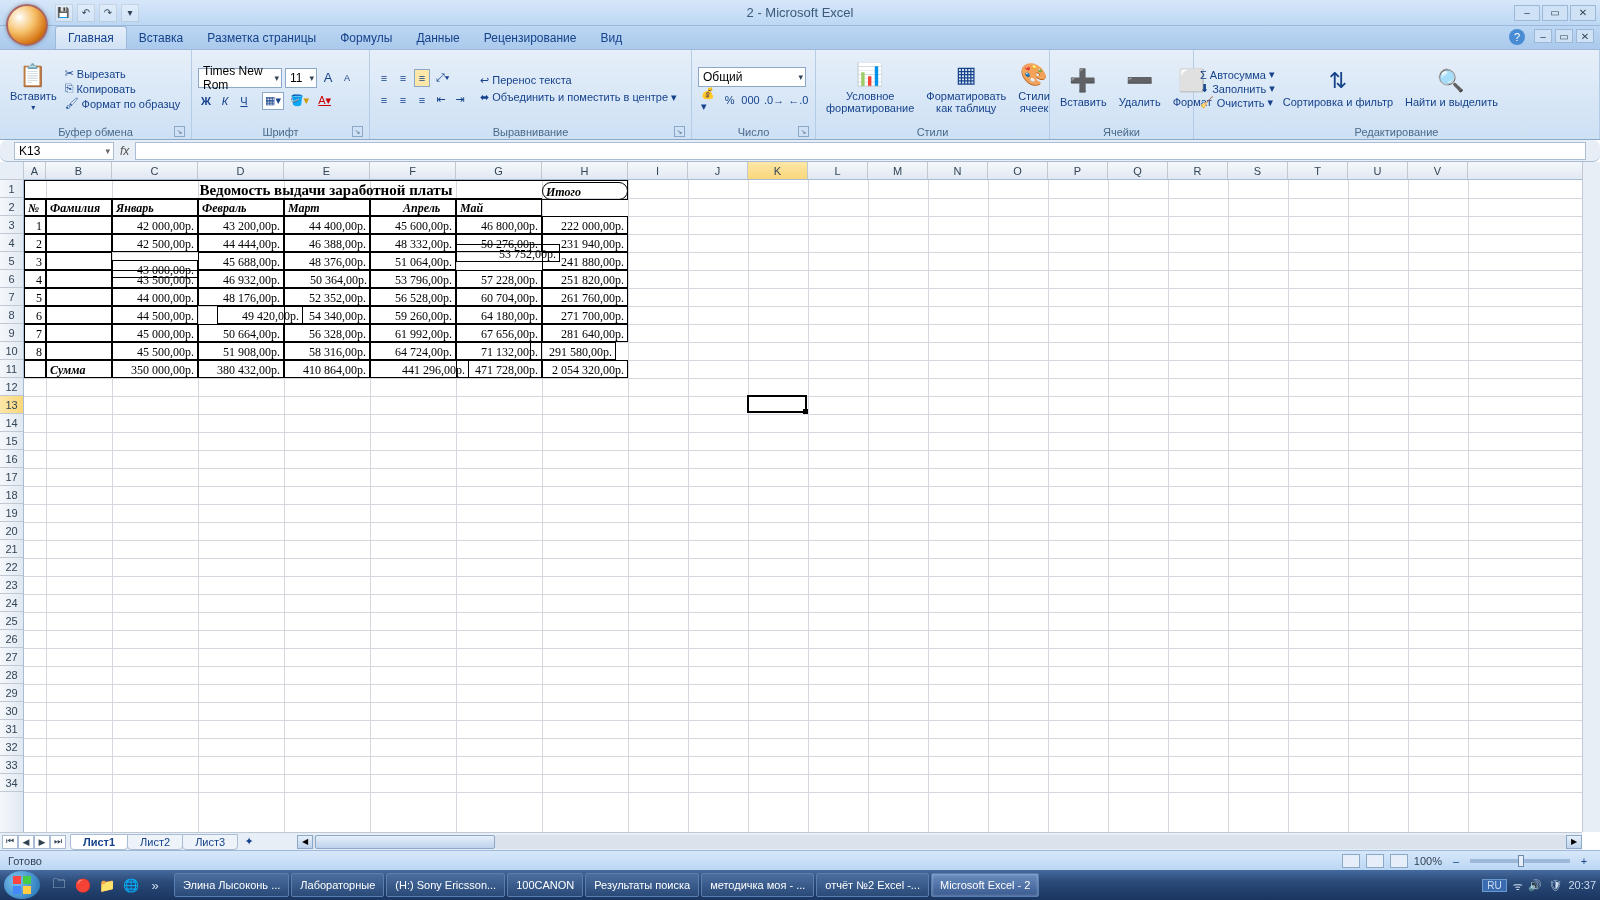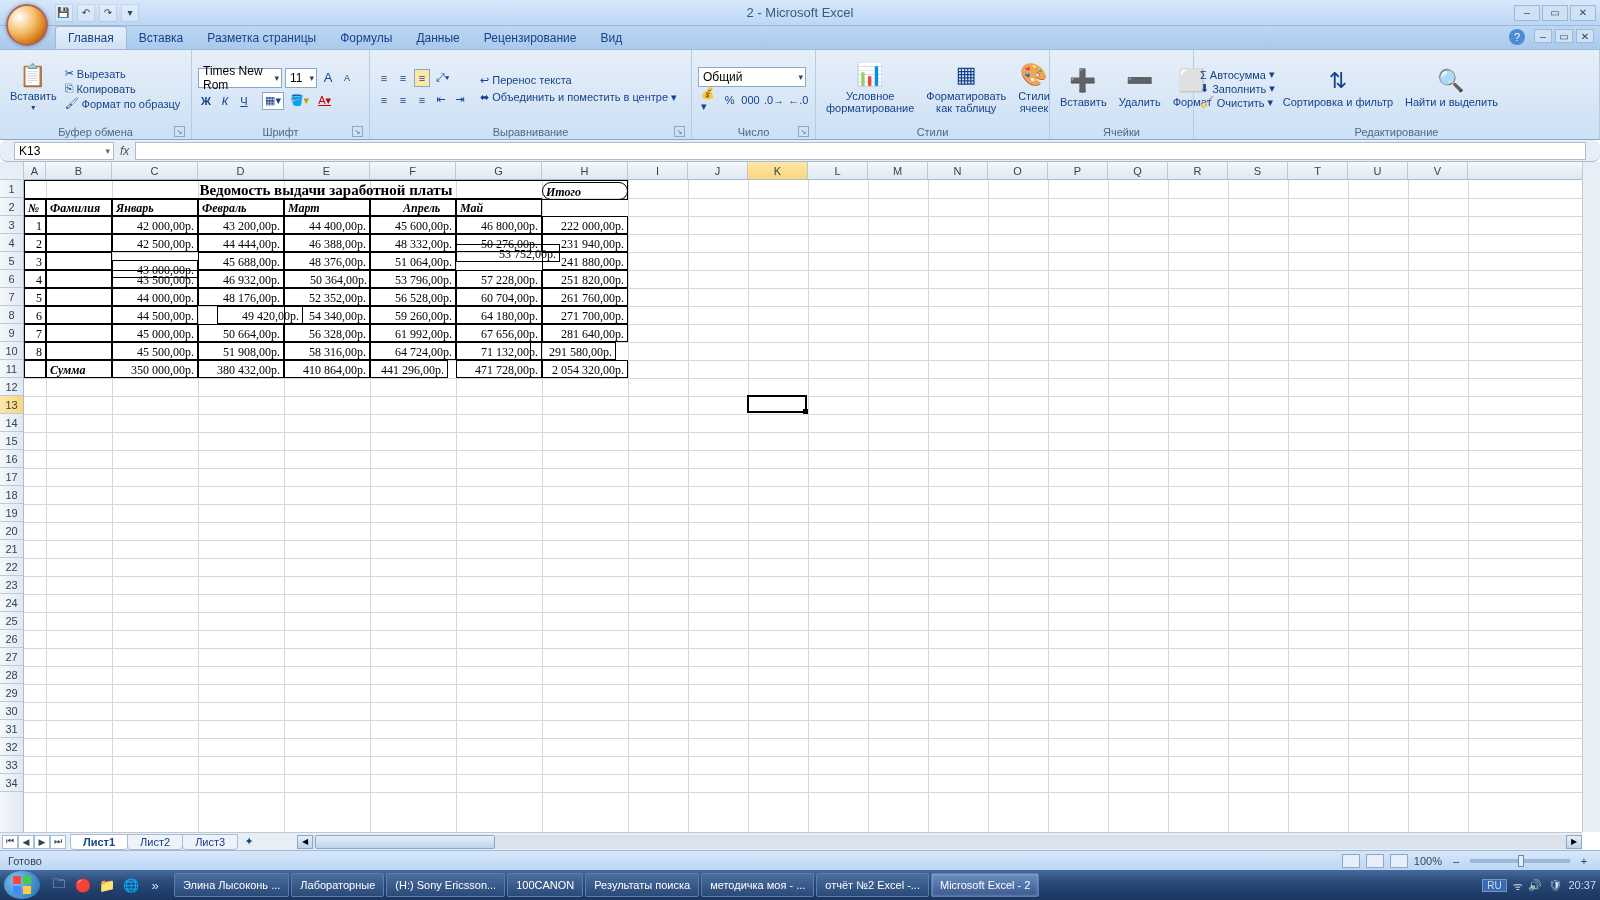--- a/index.html
+++ b/index.html
@@ -477,21 +477,21 @@
       <div class="cell num b" style="left: 174px; top: 162px; width: 86px; line-height: 18px;">51 908,00р.</div>
       <div class="cell num b" style="left: 260px; top: 162px; width: 86px; line-height: 18px;">58 316,00р.</div>
       <div class="cell num b" style="left: 346px; top: 162px; width: 86px; line-height: 18px;">64 724,00р.</div>
       <div class="cell num b" style="left: 432px; top: 162px; width: 86px; line-height: 18px;">71 132,00р.</div>
       <div class="cell num b" style="left: 506px; top: 162px; width: 86px; line-height: 18px;">291 580,00р.</div>
       <div class="cell b" style="left: 0px; top: 180px; width: 22px; line-height: 18px;"></div>
       <div class="cell hdr b" style="left: 22px; top: 180px; width: 66px; line-height: 18px;">Сумма</div>
       <div class="cell num b" style="left: 88px; top: 180px; width: 86px; line-height: 18px;">350 000,00р.</div>
       <div class="cell num b" style="left: 174px; top: 180px; width: 86px; line-height: 18px;">380 432,00р.</div>
       <div class="cell num b" style="left: 260px; top: 180px; width: 86px; line-height: 18px;">410 864,00р.</div>
-      <div class="cell num b" style="left: 346px; top: 180px; width: 78px; line-height: 18px;">441 296,00р.</div>
+      <div class="cell num b" style="left: 346px; top: 180px; width: 99px; line-height: 18px;">441 296,00р.</div>
       <div class="cell num b" style="left: 432px; top: 180px; width: 86px; line-height: 18px;">471 728,00р.</div>
       <div class="cell num b" style="left: 518px; top: 180px; width: 86px; line-height: 18px;">2 054 320,00р.</div>
       <div class="selection" style="left: 723px; top: 215px; width: 60px; height: 18px;">
         <div class="sel-handle"></div>
       </div>
     </div>
   <div class="vscroll"></div>
   <div class="hscroll-area">
     <div class="sheet-nav">
       <span>⏮</span>

